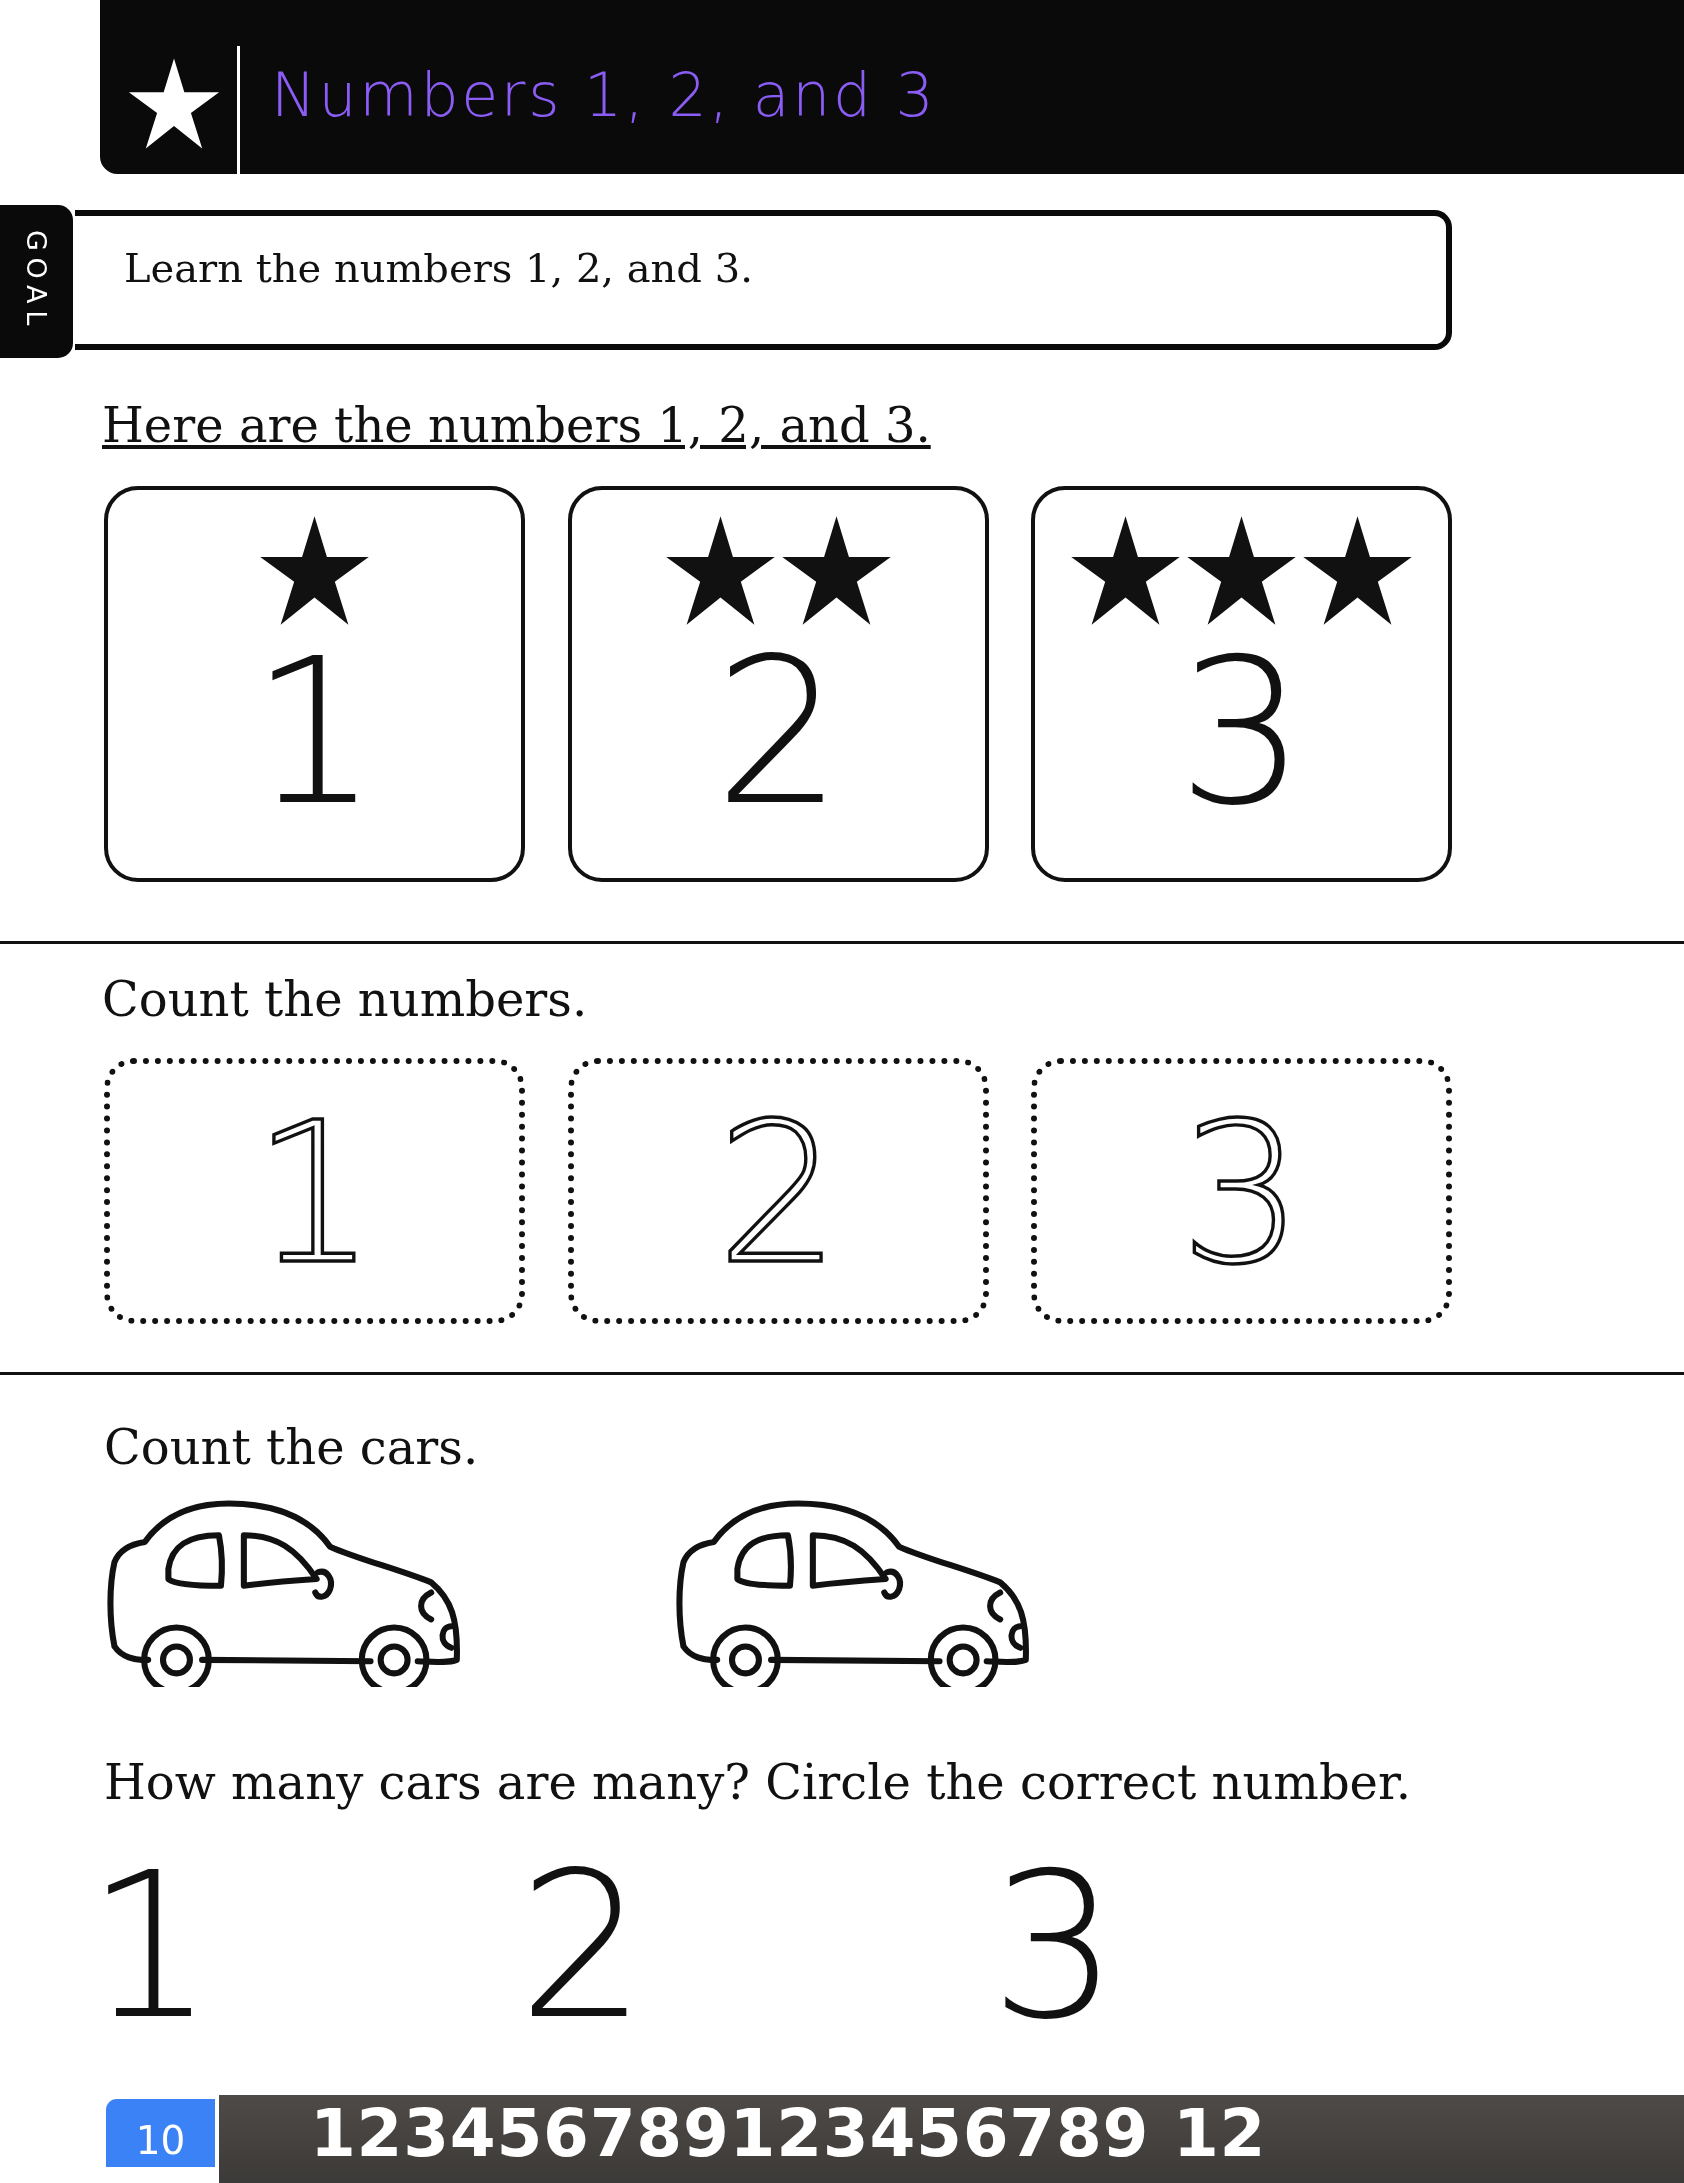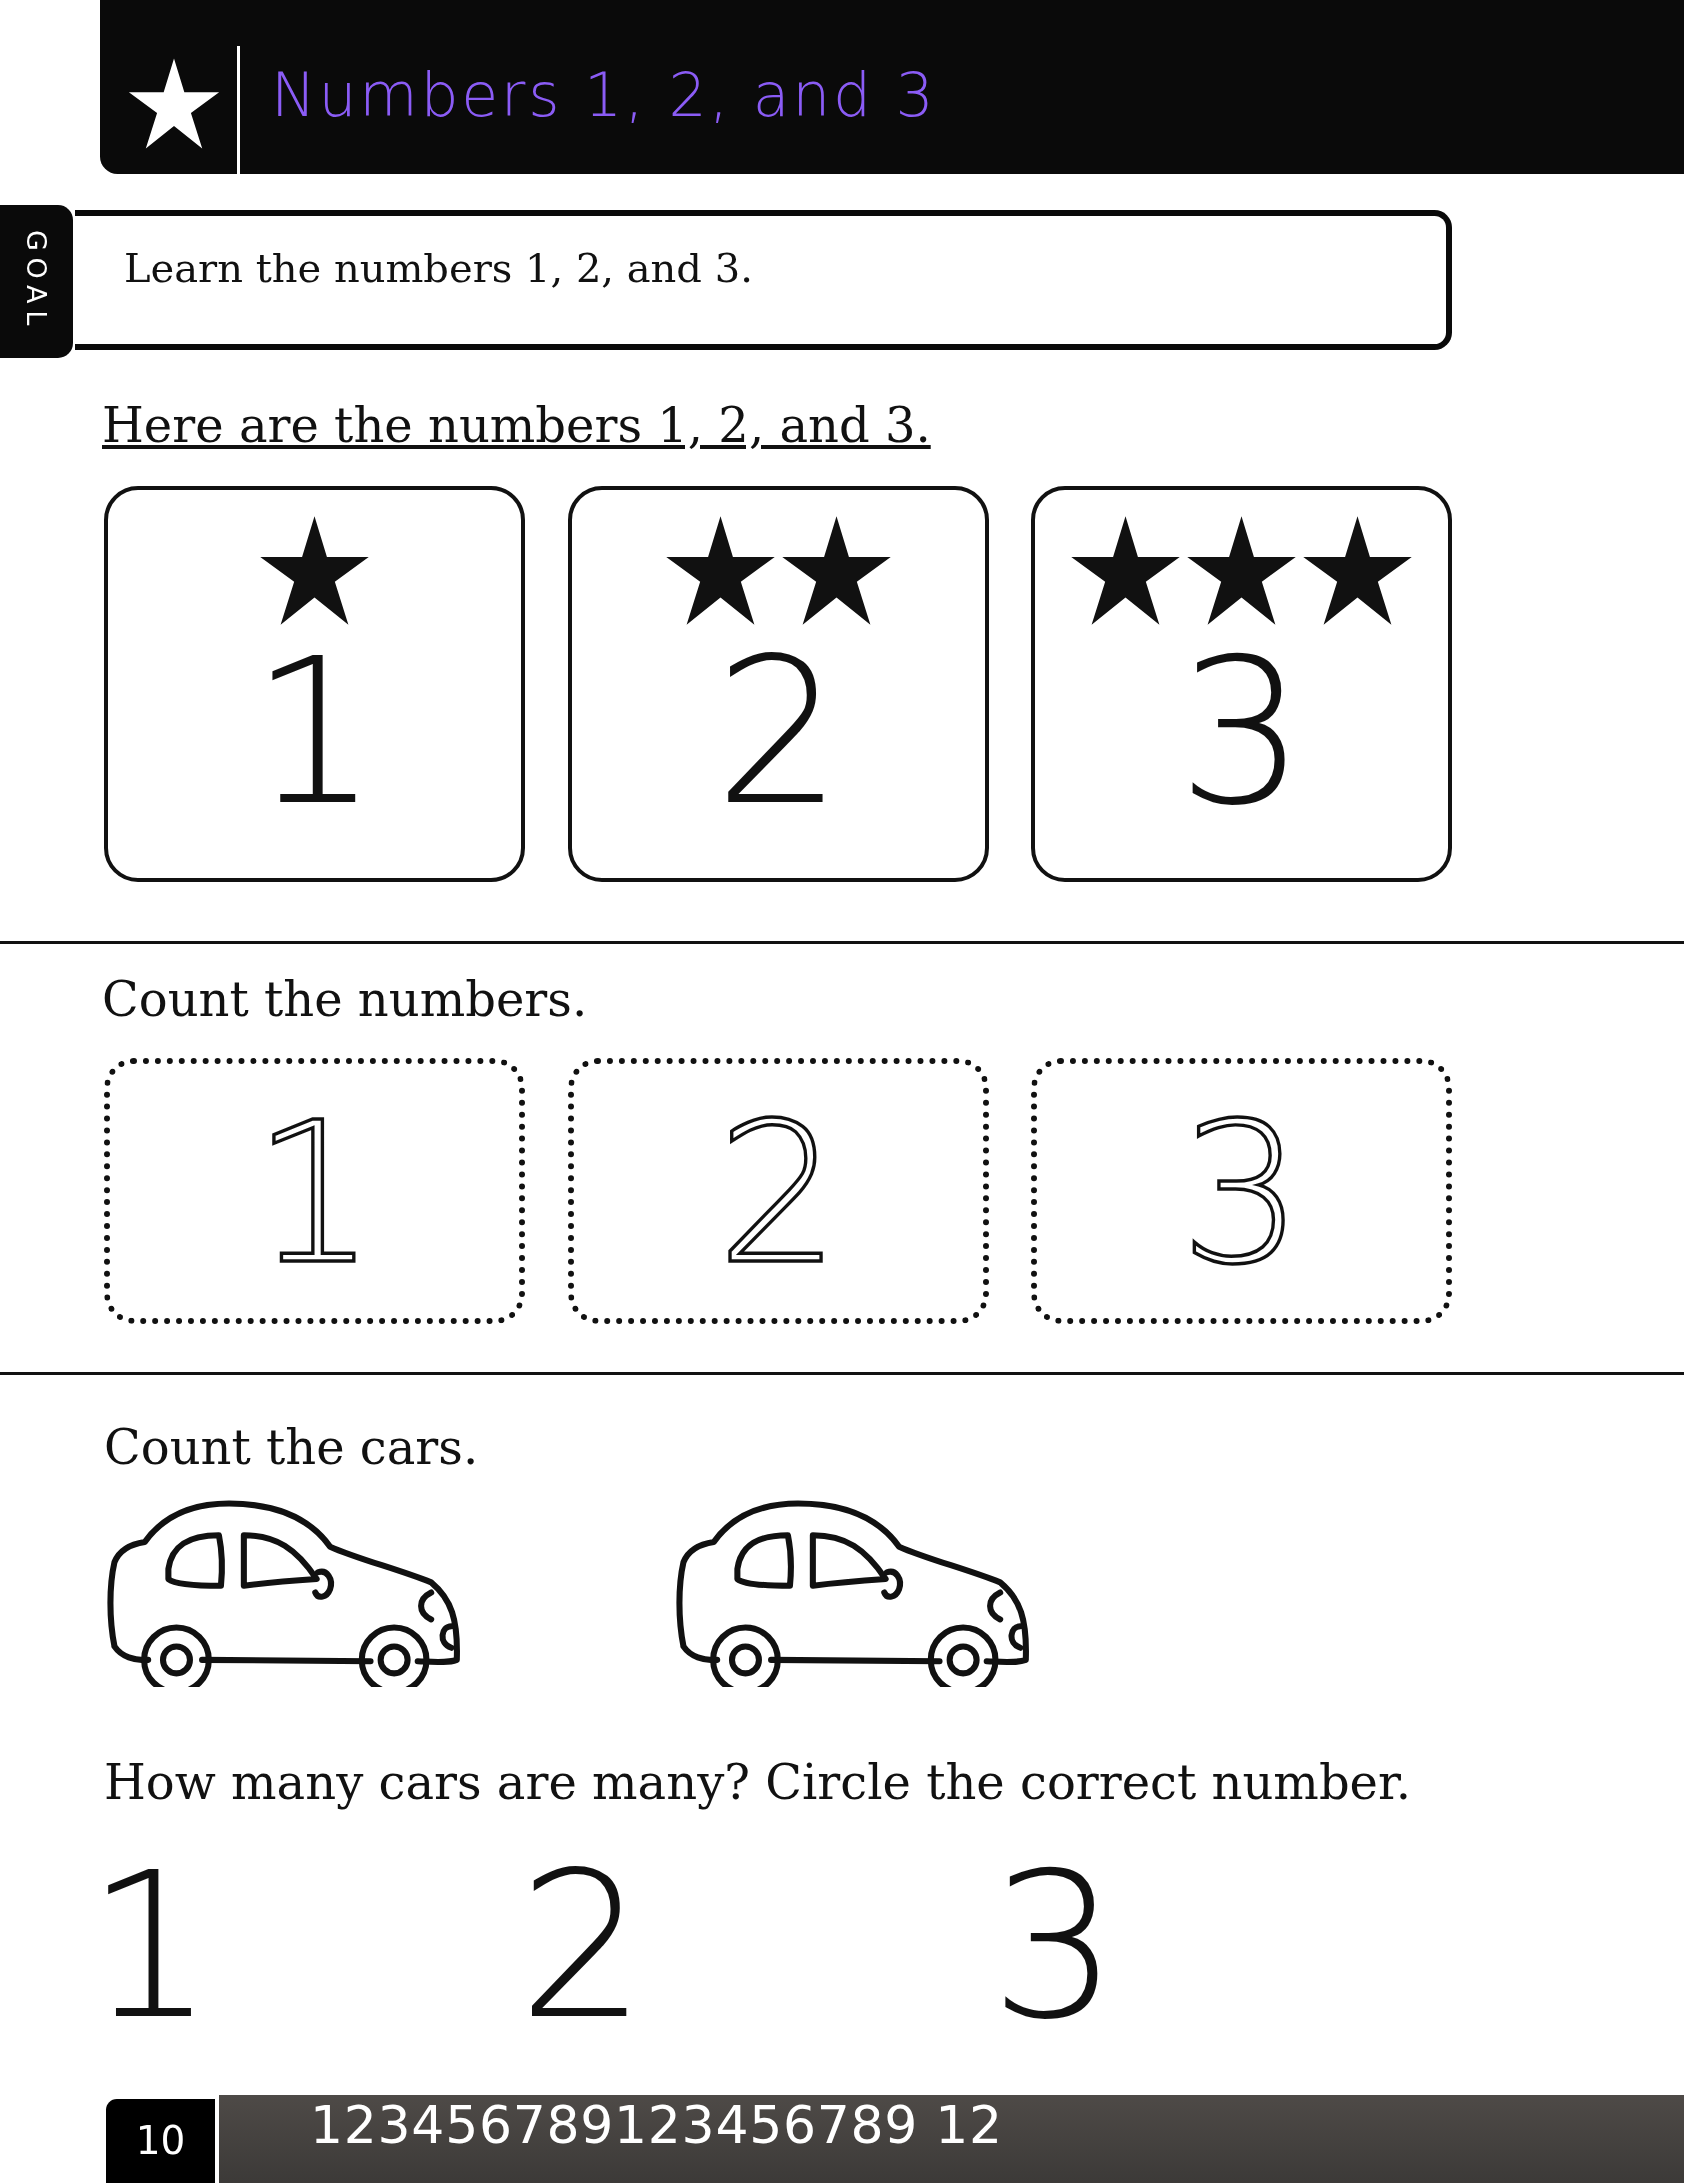--- a/index.html
+++ b/index.html
@@ -23,23 +23,23 @@
   .big-digit{position:absolute;left:0;right:0;top:141px;text-align:center;font-family:"DejaVu Sans",sans-serif;font-size:202px;line-height:1;font-weight:300;}
   .rule{left:0;width:1684px;height:3.4px;background:#111;}
   
   .trace-card{position:absolute;top:1058px;width:421px;height:266px;border:6.7px dotted #111;border-radius:30px;box-sizing:border-box;}
   .trace-digit{position:absolute;left:0;right:0;top:32px;text-align:center;font-family:"DejaVu Sans",sans-serif;font-size:195px;line-height:1;color:transparent;-webkit-text-stroke:3.4px #111;font-weight:300;}
   
   .car{position:absolute;top:1498px;width:438px;height:189px;}
   
   .answer{position:absolute;top:1845px;font-family:"DejaVu Sans",sans-serif;font-size:202px;line-height:1;font-weight:300;}
   
-  .page-num{left:106px;top:2099px;width:109px;height:84px;background:#000000;color:#fff;font-family:"DejaVu Sans",sans-serif;font-size:39px;text-align:center;line-height:84px;border-top-left-radius:10.8px;}
+  .page-num{left:106px;top:2099px;width:109px;height:68px;background:#3b82f6;color:#fff;font-family:"DejaVu Sans",sans-serif;font-size:39px;text-align:center;line-height:84px;border-top-left-radius:10.8px;}
   .number-strip{left:219px;top:2095px;width:1465px;height:88px;background:linear-gradient(#4e4a47,#3c3a38);}
-  .strip-text{left:310px;top:2096px;font-family:"DejaVu Sans",sans-serif;font-size:52px;color:#fff;letter-spacing:0.7px;line-height:1.15;font-weight:400;}
+  .strip-text{left:310px;top:2096px;font-family:"DejaVu Sans",sans-serif;font-size:66px;color:#fff;letter-spacing:0.7px;line-height:1.15;font-weight:700;}
 </style>
 </head>
 <body>
 
 <div class="abs title-bar"></div>
 <div class="abs title-star">
   <svg viewBox="0 0 100 100" width="94" height="101">
       <polygon points="50,2 61,38 98,38 68,60 80,98 50,74 20,98 32,60 2,38 39,38" fill="#fff"></polygon>
     </svg>
 </div>

